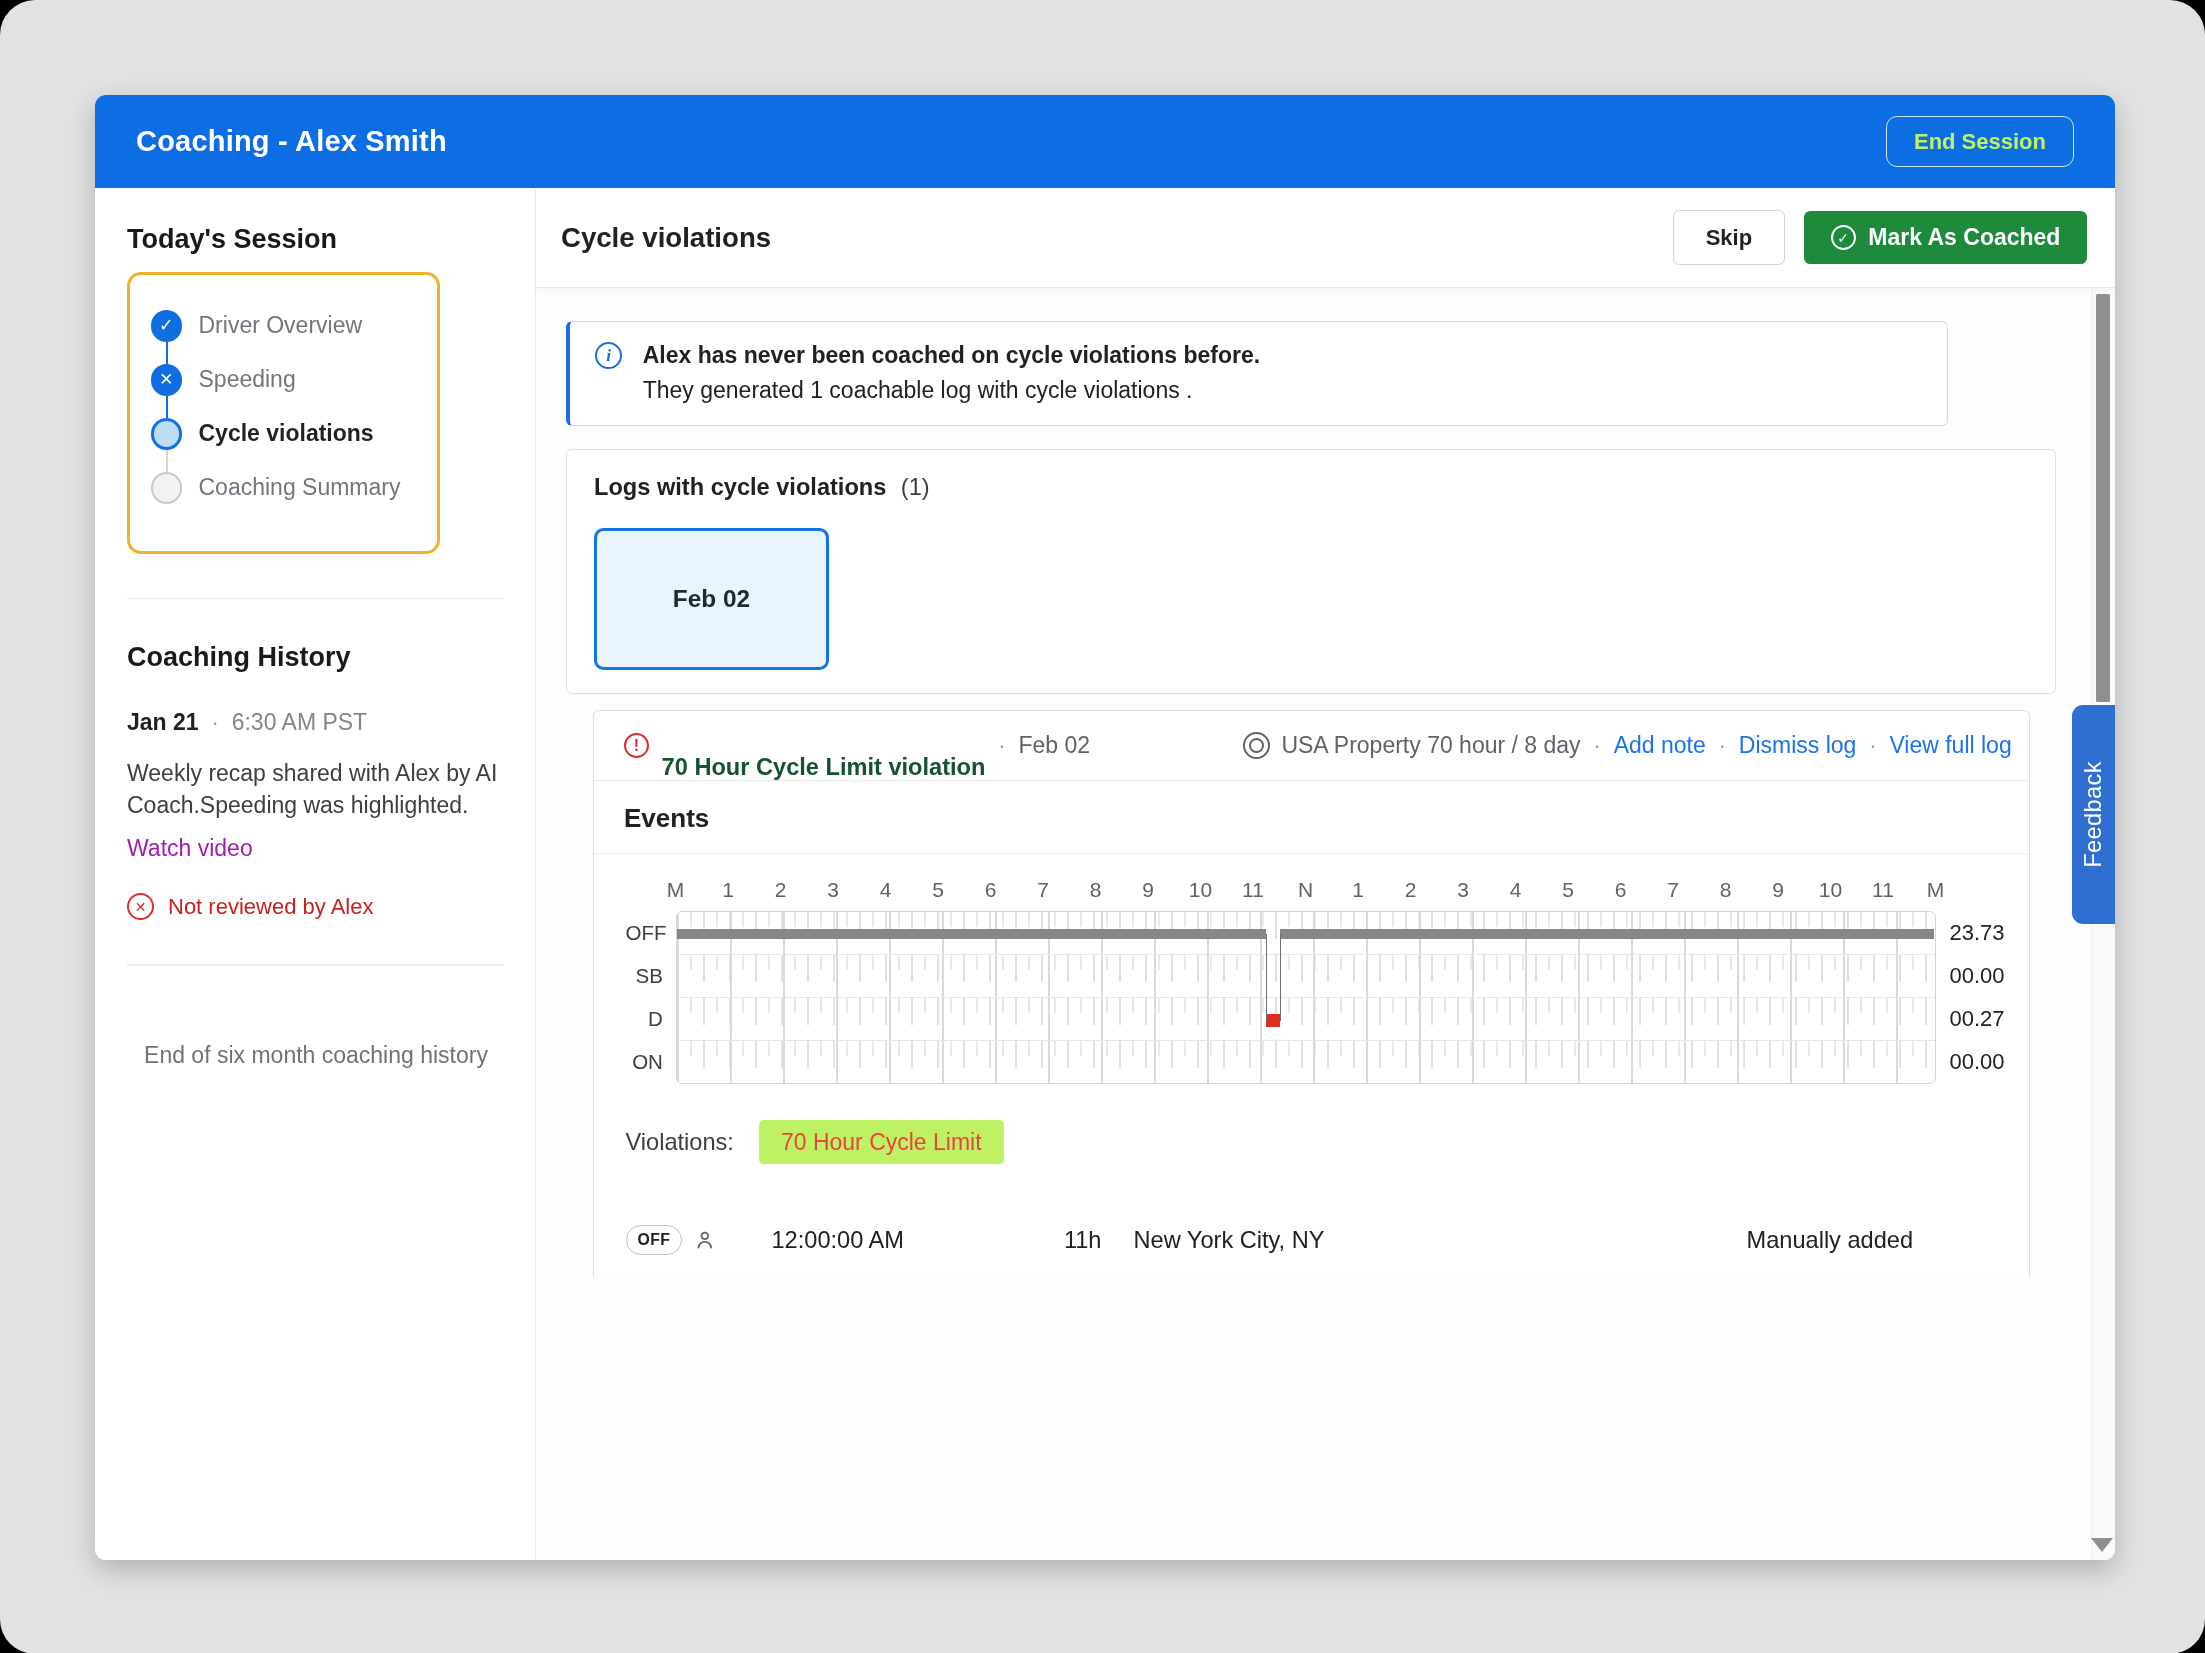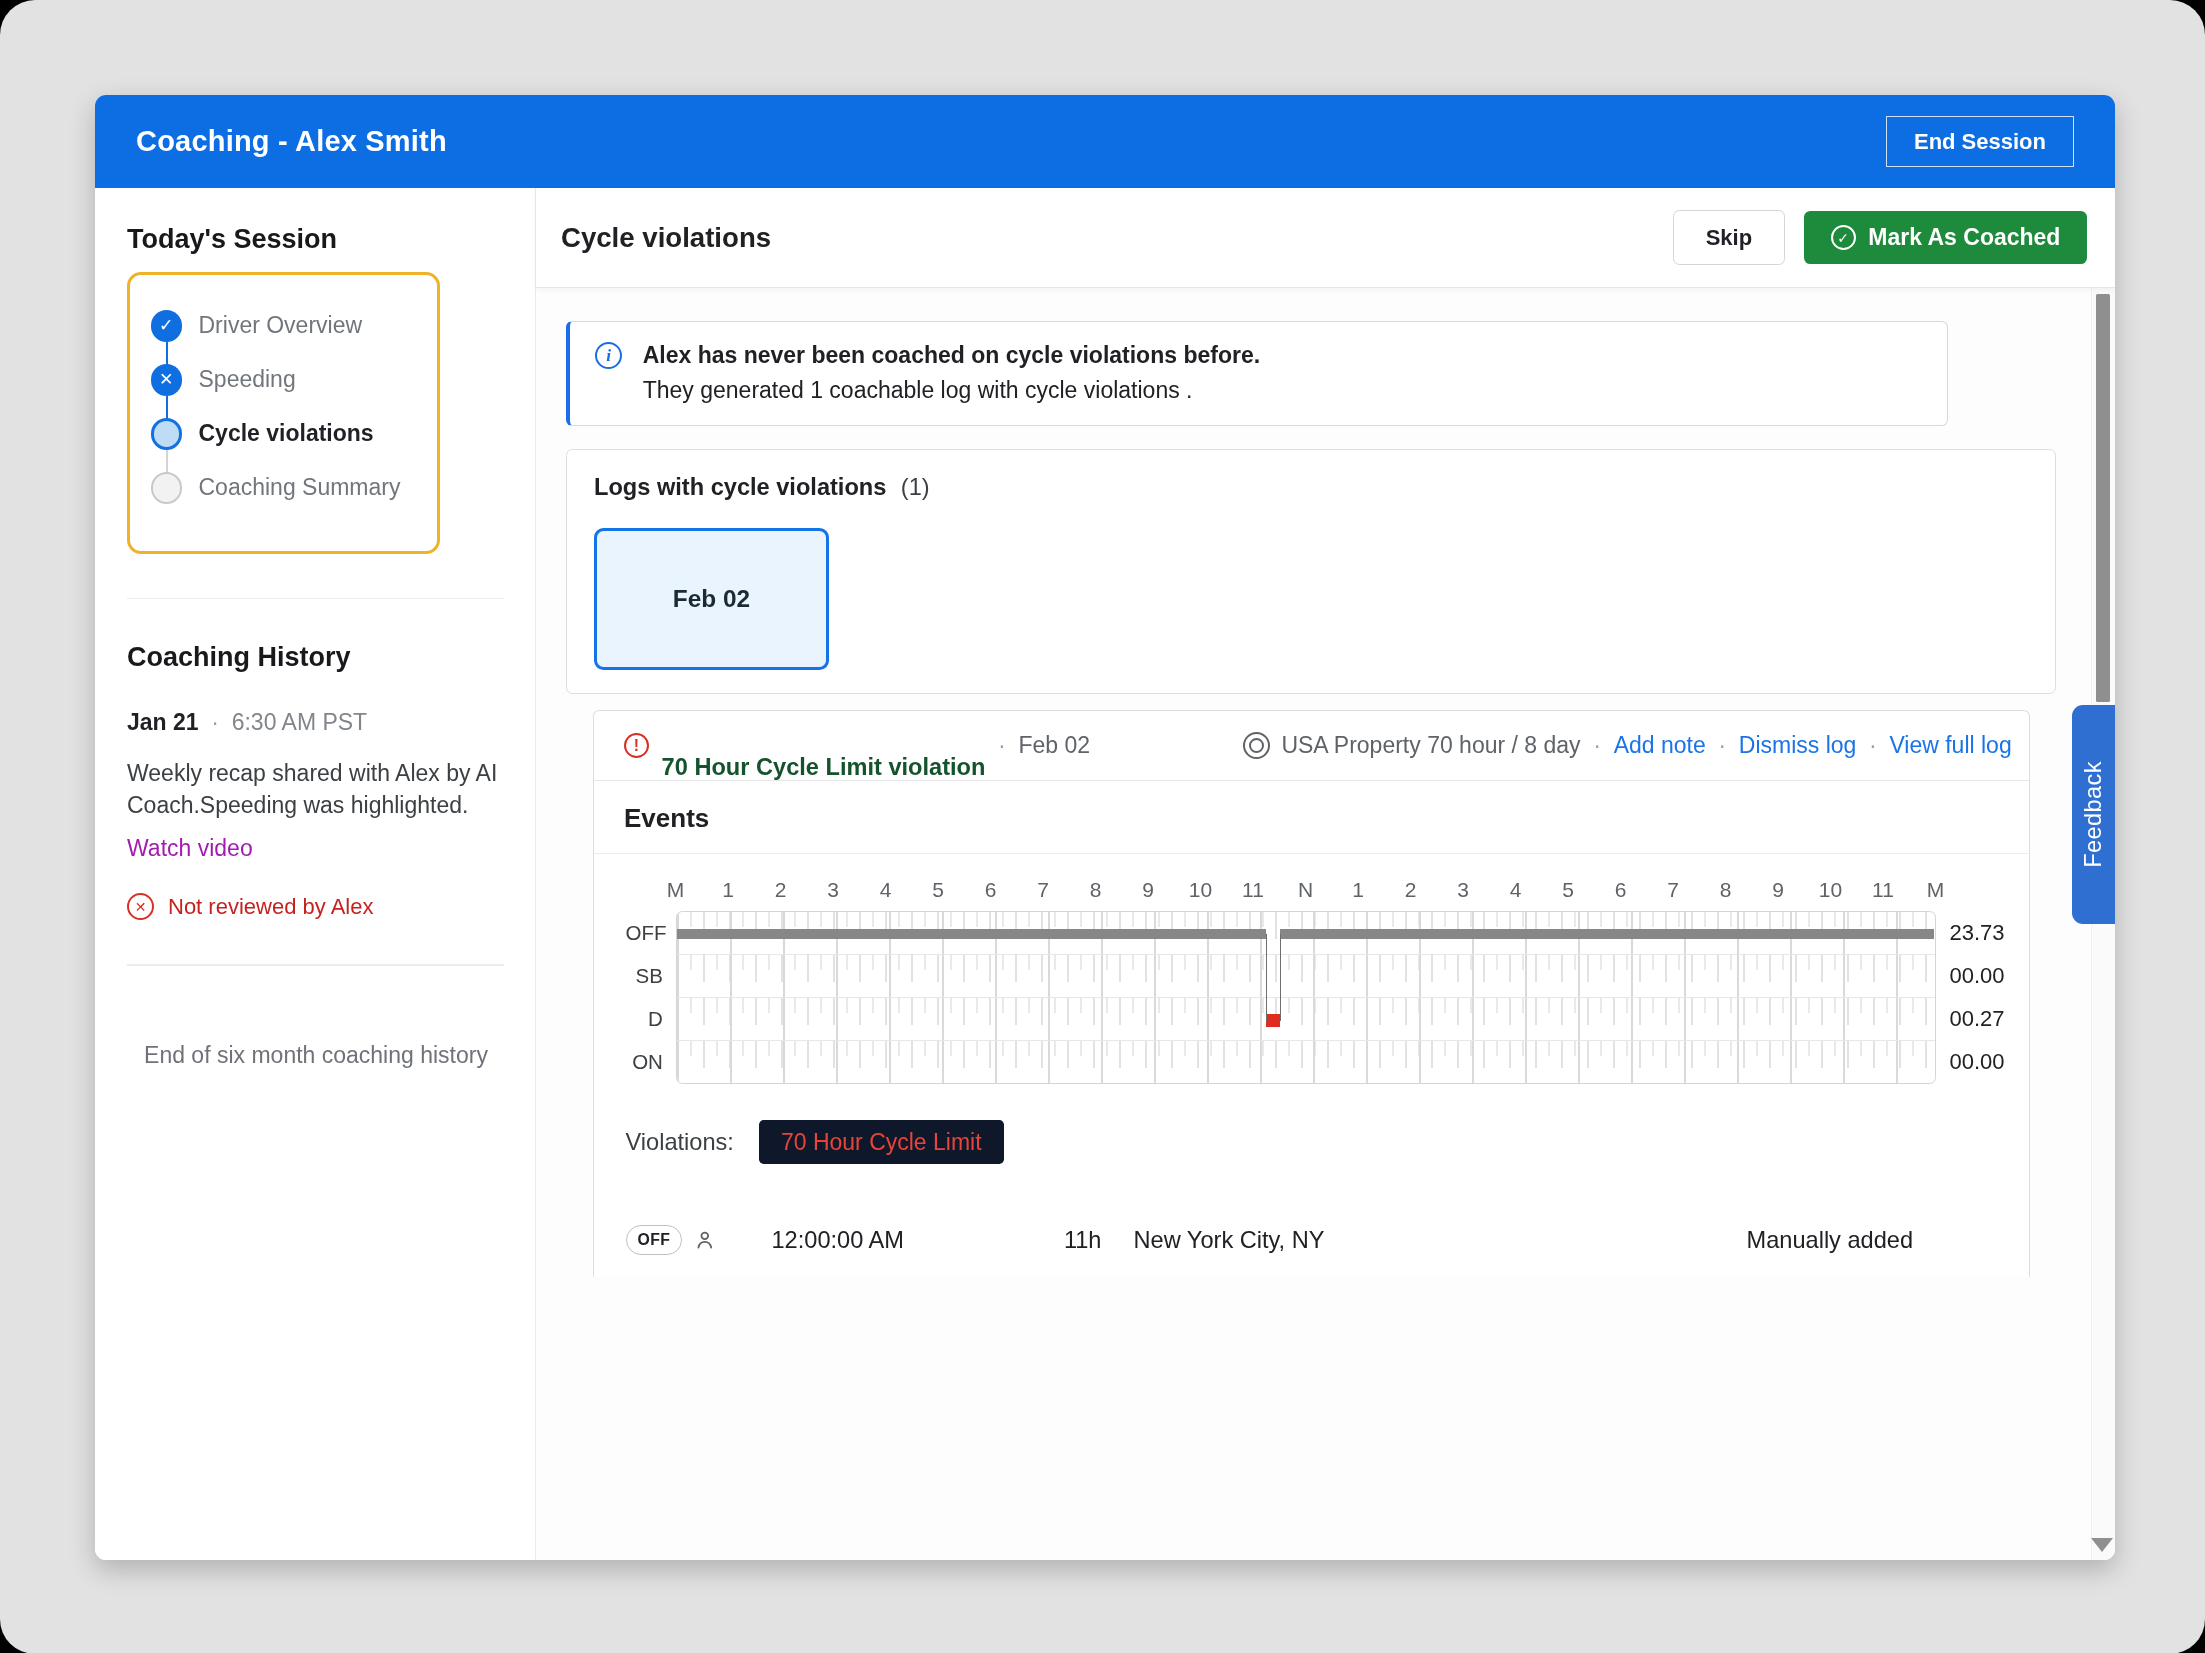--- a/index.html
+++ b/index.html
@@ -4,21 +4,21 @@
 <style>
   html,body{margin:0;padding:0;background:#000;font-family:"Liberation Sans","DejaVu Sans",sans-serif;}
   *{box-sizing:border-box;}
   .screen{position:relative;width:2205px;height:1654px;background:#e2e2e2;border-radius:35px;overflow:hidden;padding-left:32px;}
   .window{position:absolute;left:95px;top:95px;width:2020px;height:1465px;background:#fff;border-radius:11px;
           box-shadow:0 9.5px 27px rgba(0,0,0,.22);display:flex;flex-direction:column;overflow:hidden;}
   
   .app-header{height:93px;background:#0d6ee4;display:flex;align-items:center;justify-content:space-between;
               padding:0 41px;flex:0 0 auto;}
   .app-title{color:#fff;font-size:29px;font-weight:bold;letter-spacing:0.2px;}
-  .end-session{background:transparent;border:1.6px solid rgba(255,255,255,.8);border-radius:0;color:#ffffff;
+  .end-session{background:transparent;border:1.6px solid rgba(255,255,255,.8);border-radius:11px;color:#bef264;
                font-size:22px;font-weight:bold;padding:11.8px 27px;font-family:inherit;cursor:pointer;margin-left:12px;}
   
   .app-body{flex:1;display:flex;min-height:0;}
   .sidebar{width:441px;flex:0 0 auto;background:#fff;border-right:1.6px solid #ebebeb;padding:36px 31.5px 0 32px;}
   .sb-heading{font-size:27px;font-weight:bold;color:#17191c;margin:0 0 17.3px 0;}
   .steps-box{border:3.9px solid #efb229;border-radius:14px;padding:23.6px 19px 36px 20.5px;width:313px;}
   .step{display:flex;align-items:center;height:54px;position:relative;cursor:pointer;}
   .dot{width:31.5px;height:31.5px;border-radius:50%;flex:0 0 auto;display:flex;align-items:center;justify-content:center;
        font-size:17.3px;color:#fff;z-index:2;}
   .dot--done,.dot--skipped{background:#0f6fe0;}
@@ -99,21 +99,21 @@
       repeating-linear-gradient(to right,#d9d9d9 0 1.6px,transparent 1.6px 53px),
       repeating-linear-gradient(to right,#e2e2e2 0 1.6px,transparent 1.6px 26px),
       repeating-linear-gradient(to right,#e9e9e9 0 1.6px,transparent 1.6px 13px);
     background-size:100% 100%,100% 27px,100% 15px;background-repeat:no-repeat;}
   .grid-row:last-child{border-bottom:none;}
   .seg{position:absolute;}
   .chart-totals{width:95px;flex:0 0 auto;}
   .chart-totals div{height:43px;line-height:43px;padding-left:14px;font-size:22px;color:#202124;}
   .violations-row{display:flex;align-items:center;margin:36px 0 0 31.5px;}
   .violations-label{font-size:23.6px;color:#3c4043;}
-  .violation-badge{margin-left:25px;background:#0f172a;color:#e8443a;font-size:23px;border-radius:4.7px;padding:8.7px 22px;}
+  .violation-badge{margin-left:25px;background:#bef264;color:#e8443a;font-size:23px;border-radius:4.7px;padding:8.7px 22px;}
   
   .events-table{margin-top:39px;}
   .tr{display:grid;grid-template-columns:146px 181px 149px 328px 317px 1fr;padding-left:31.5px;align-items:center;}
   .th{font-size:20.5px;color:#5f6368;padding:9.5px 0 20.5px 0;}
   .th.dur,.td.dur{text-align:right;}
   .th.loc,.td.loc{padding-left:32px;}
   .thead{border-bottom:1.6px solid #e3e3e3;}
   .td{font-size:23.6px;color:#202124;padding:22px 0;}
   .status-cell{display:flex;align-items:center;gap:11px;}
   .off-pill{border:1.6px solid #bdc1c6;border-radius:787px;font-size:15.8px;font-weight:bold;letter-spacing:0.4px;

